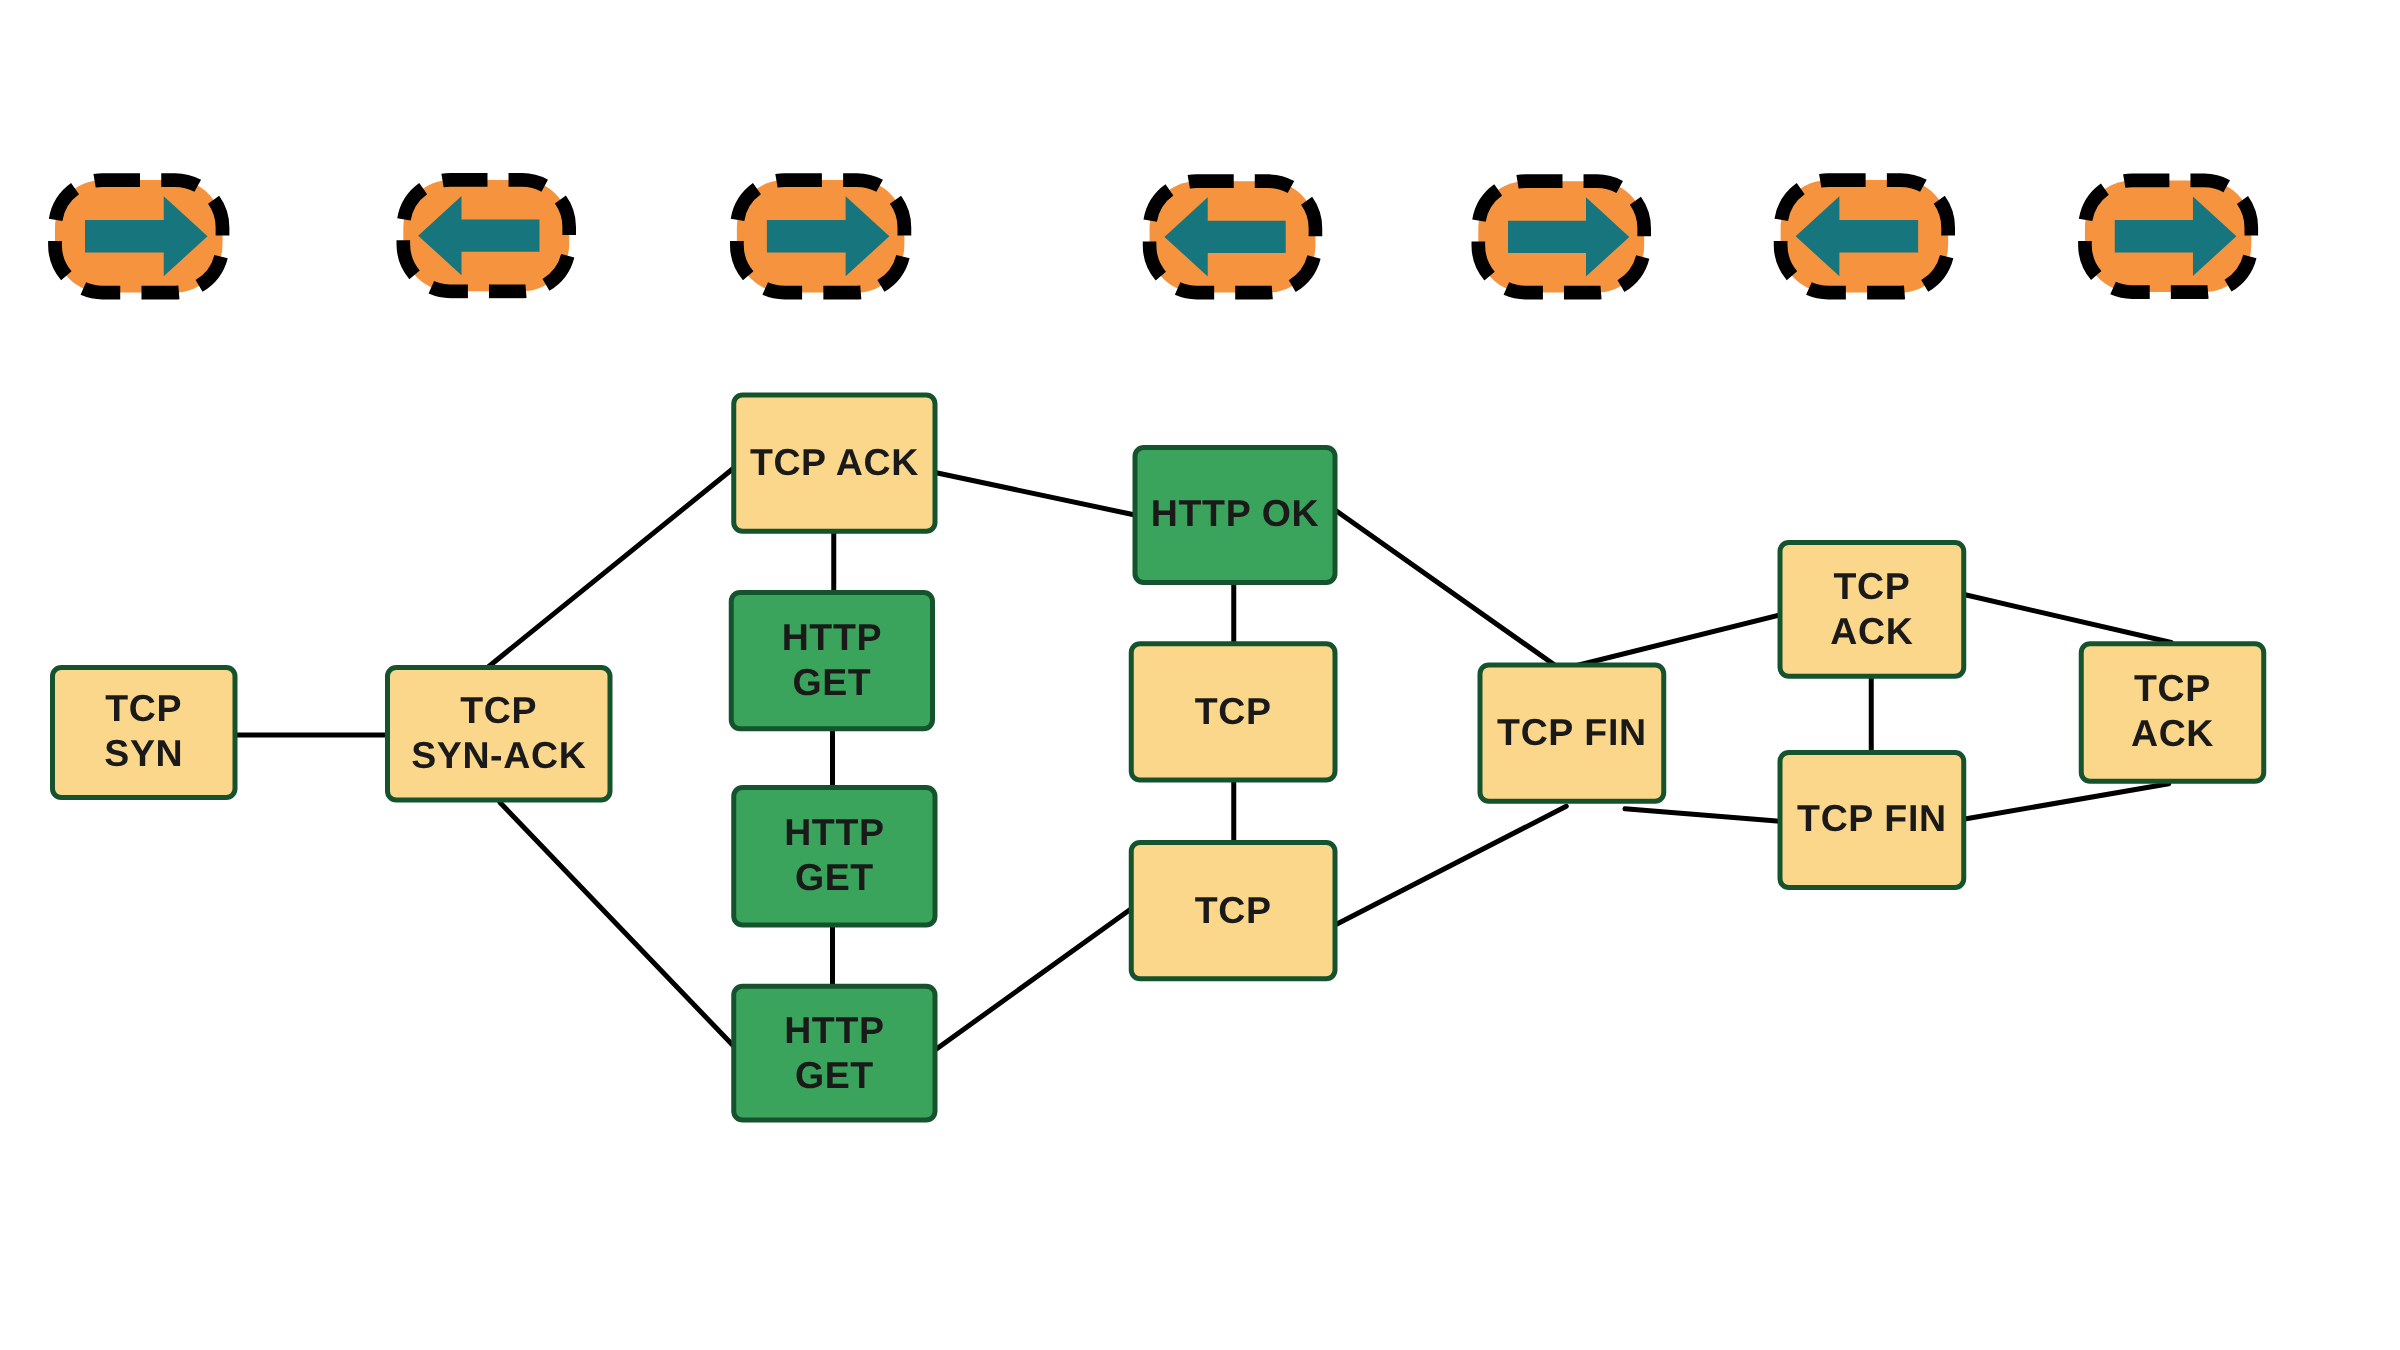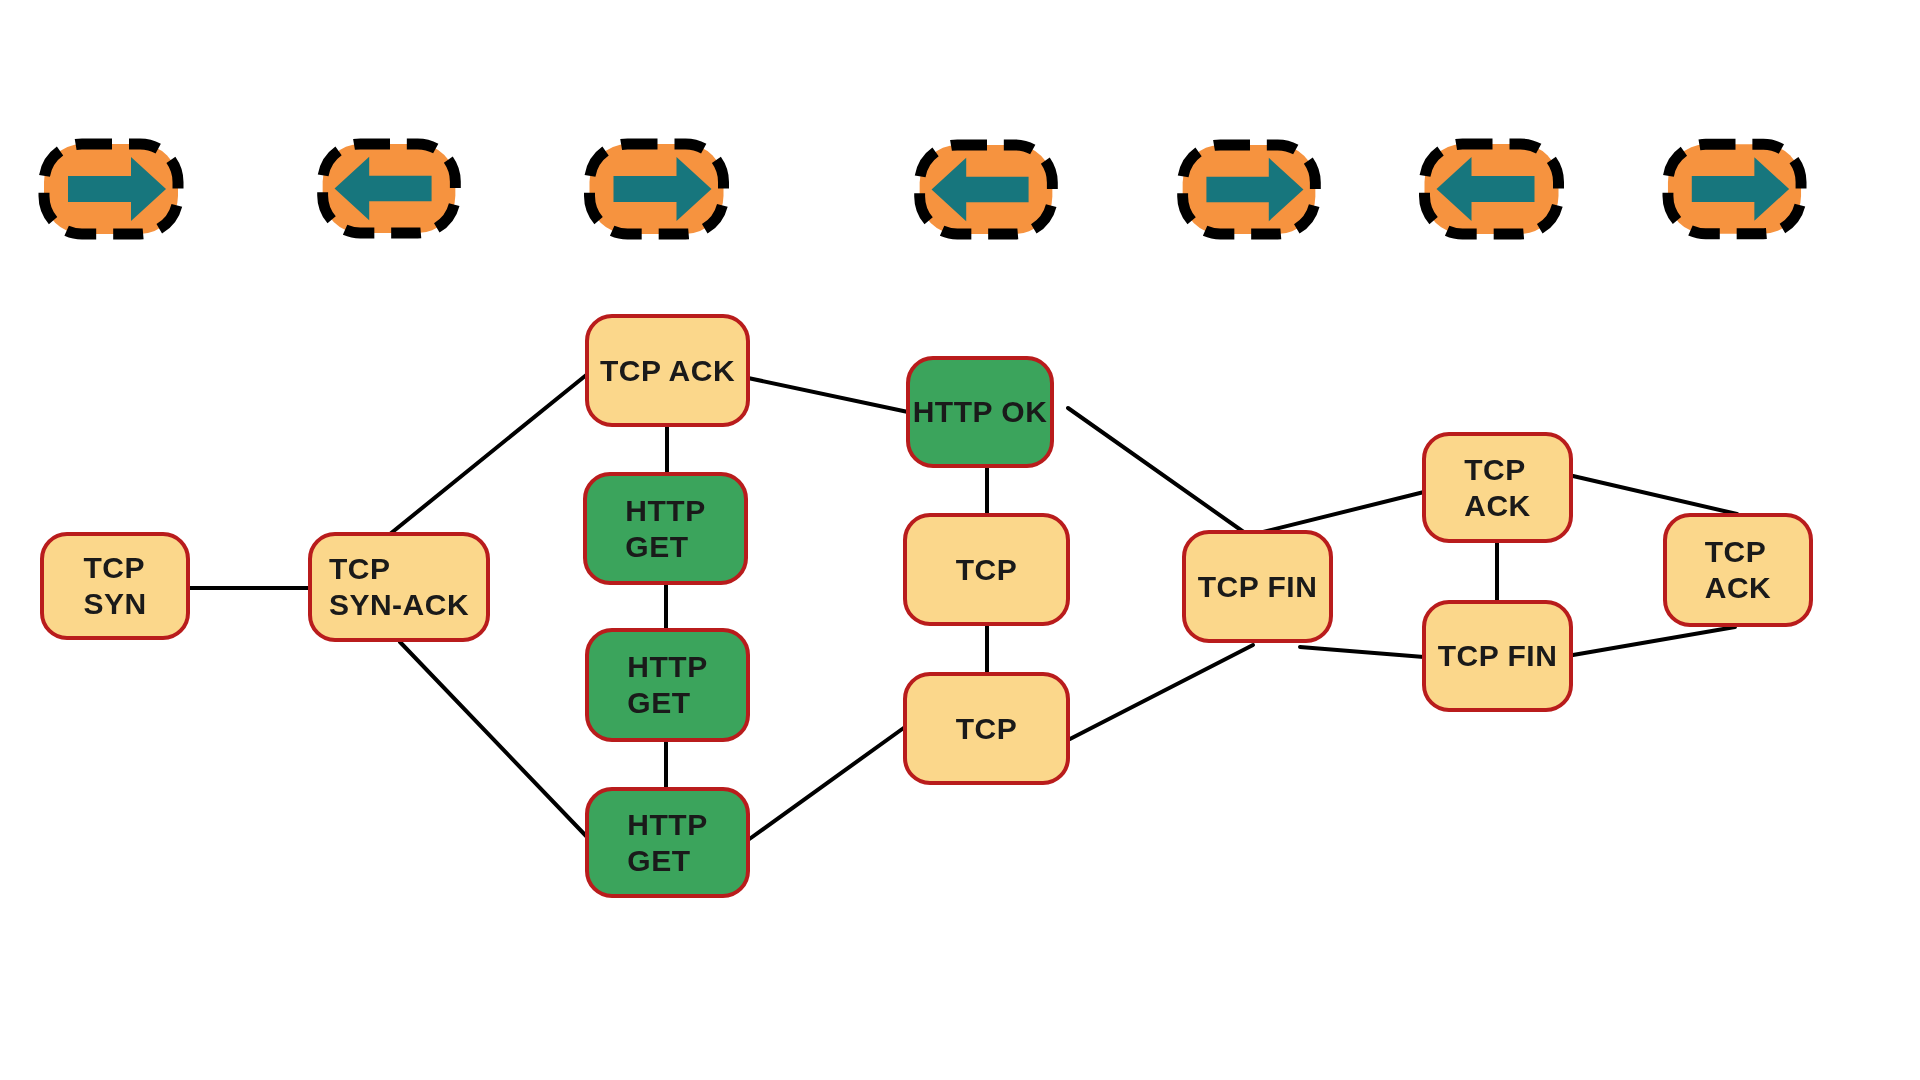--- a/index.html
+++ b/index.html
@@ -34,26 +34,26 @@
     position: absolute;
   }
   .badge svg {
     display: block;
     width: 100%;
     height: 100%;
   }
   .node {
     position: absolute;
     box-sizing: border-box;
-    border: 4px solid #b91c1c;
-    border-radius: 27px;
+    border: 4px solid #14532d;
+    border-radius: 9px;
     display: flex;
     align-items: center;
     justify-content: center;
-    text-align: left;
+    text-align: center;
   }
   .node .label {
     white-space: pre;
     font-weight: 600;
     font-size: 30px;
     letter-spacing: 0.5px;
     line-height: 1.2;
     color: #1A1A1A;
   }
 </style>
@@ -141,21 +141,21 @@
 GET</span>
       </div>
       <div class="node" style="left: 585px; top: 628px; width: 165px; height: 114px; background: rgb(59, 164, 92);">
         <span class="label">HTTP
 GET</span>
       </div>
       <div class="node" style="left: 585px; top: 787px; width: 165px; height: 111px; background: rgb(59, 164, 92);">
         <span class="label">HTTP
 GET</span>
       </div>
-      <div class="node" style="left: 906px; top: 356px; width: 148px; height: 112px; background: rgb(59, 164, 92);">
+      <div class="node" style="left: 906px; top: 356px; width: 164px; height: 112px; background: rgb(59, 164, 92);">
         <span class="label">HTTP OK</span>
       </div>
       <div class="node" style="left: 903px; top: 513px; width: 167px; height: 113px; background: rgb(251, 215, 139);">
         <span class="label">TCP</span>
       </div>
       <div class="node" style="left: 903px; top: 672px; width: 167px; height: 113px; background: rgb(251, 215, 139);">
         <span class="label">TCP</span>
       </div>
       <div class="node" style="left: 1182px; top: 530px; width: 151px; height: 113px; background: rgb(251, 215, 139);">
         <span class="label">TCP FIN</span>

